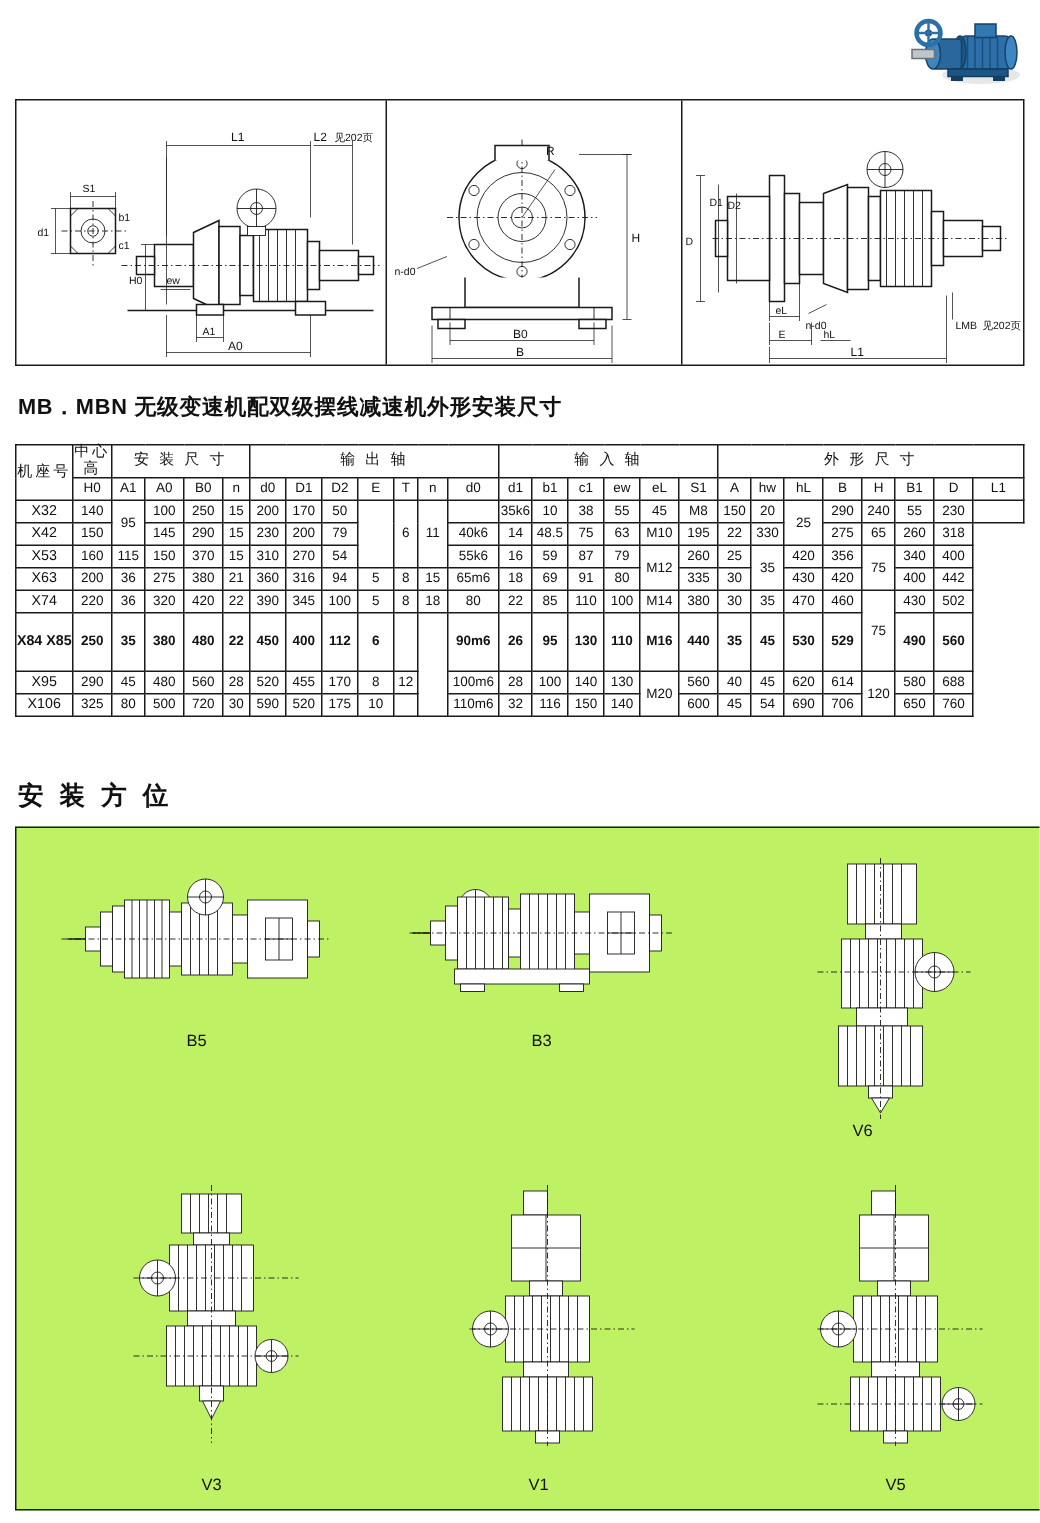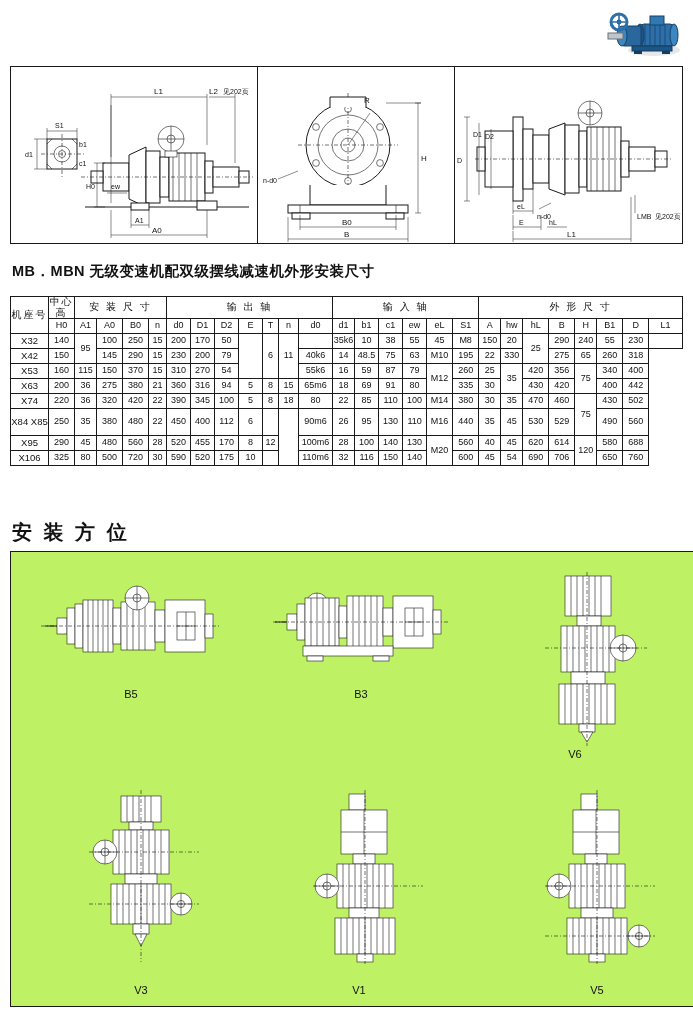--- a/index.html
+++ b/index.html
@@ -48,21 +48,21 @@
     font-weight: bold;
     letter-spacing: .5px;
     white-space: nowrap;
   }
   #spec-heading {
     top: 262px; left: 12px;
     font-size: 14.5px;
   }
   #mount-heading {
     top: 519px; left: 12px;
-    font-size: 20px;
+    font-size: 17px;
     letter-spacing: 3px;
   }
 
   
   .spec-table {
     position: absolute;
     top: 296px; left: 10px;
     width: 673px;
     border-collapse: collapse;
     font-size: 9px;
@@ -80,21 +80,21 @@
   }
   .spec-table .grp {
     font-size: 10px;
     letter-spacing: 2px;
     height: 16px;
   }
   .spec-table .model {
     font-size: 9.5px;
     letter-spacing: 0px;
   }
-  .spec-table .tall { height: 27px; }
+  .spec-table .tall { height: 39px; font-weight: bold; }
 
   
   .mount-frame {
     position: absolute;
     top: 551px; left: 10px;
     width: 685px; height: 456px;
     border: 1px solid #1a1a1a;
     background: #bef264;
   }
   .mount-item { position: absolute; }

